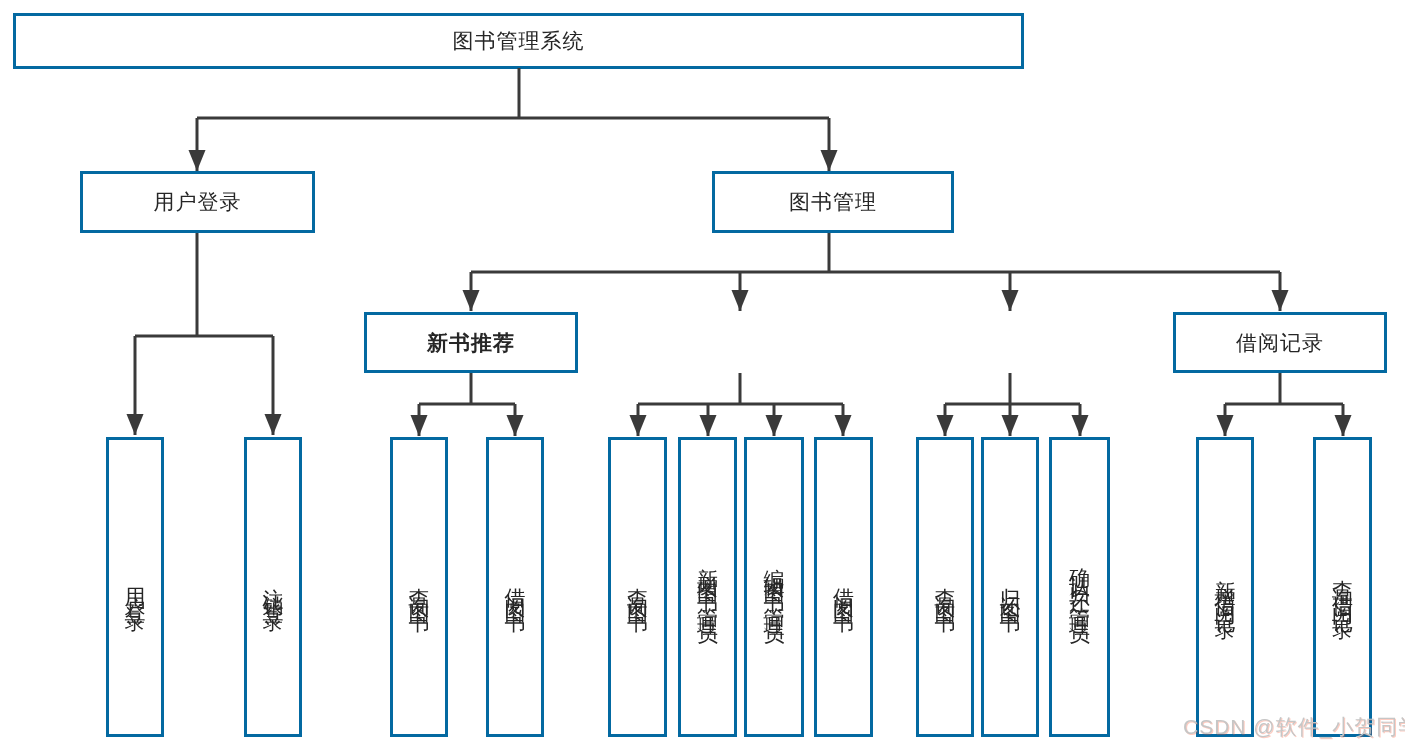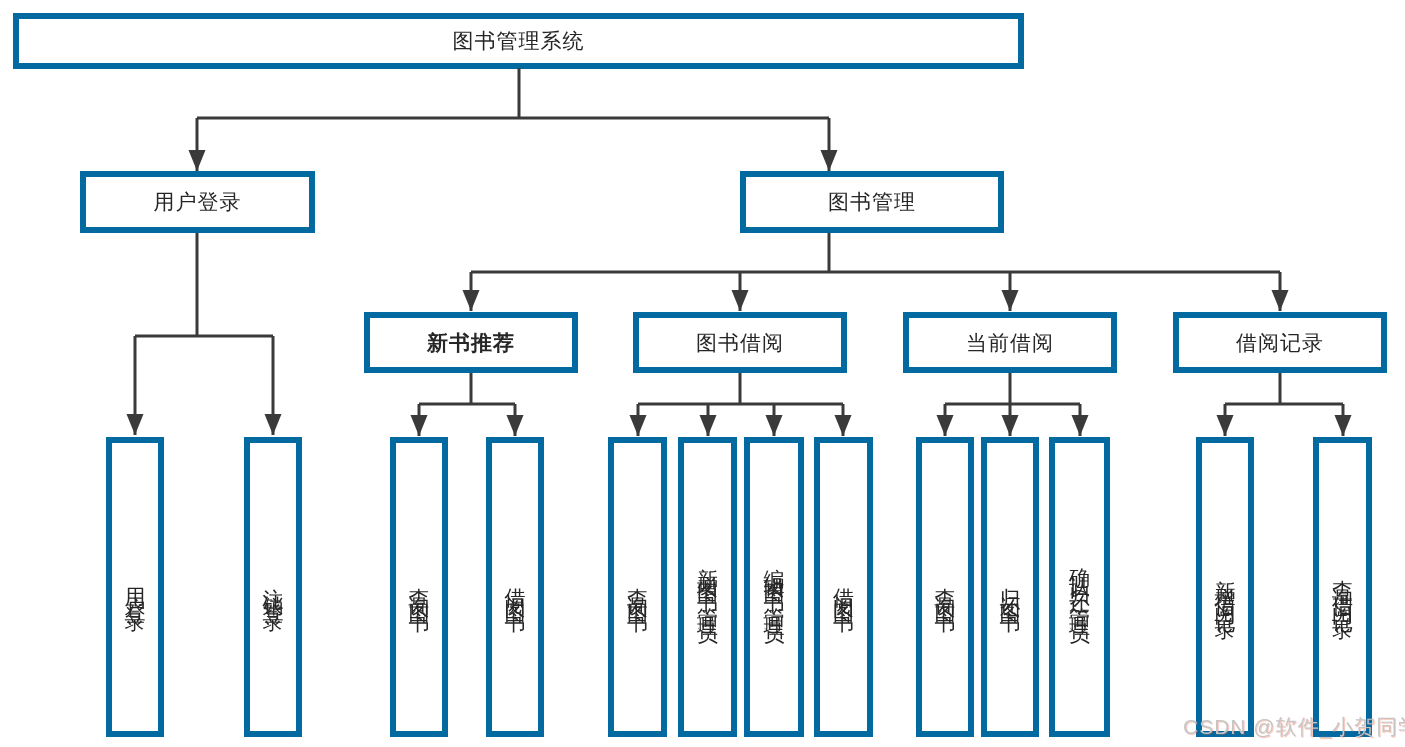--- a/index.html
+++ b/index.html
@@ -7,21 +7,21 @@
     position: relative;
     width: 1405px;
     height: 747px;
     background: #ffffff;
     overflow: hidden;
     font-family: "Liberation Sans", "DejaVu Sans", sans-serif;
   }
   .box {
     position: absolute;
     background: #ffffff;
-    border: 6px solid #0369a1;
+    border: 3px solid #0369a1;
     box-sizing: border-box;
     display: flex;
     align-items: center;
     justify-content: center;
     color: #262626;
     font-size: 21px;
     letter-spacing: 1px;
     z-index: 1;
     white-space: nowrap;
   }
@@ -58,25 +58,23 @@
   }
 </style>
 </head>
 <body>
 
 <div class="stage">
 
   <div class="box" style="left:13px; top:13px; width:1011px; height:56px;">图书管理系统</div>
 
   <div class="box" style="left:80px; top:171px; width:235px; height:62px;">用户登录</div>
-  <div class="box" style="left:712px; top:171px; width:264px; height:62px;margin-left:28px;">图书管理</div>
+  <div class="box" style="left:712px; top:171px; width:242px; height:62px;">图书管理</div>
 
   <div class="box" style="left:364px; top:312px; width:214px; height:61px;font-weight:bold;">新书推荐</div>
-  <div class="box" style="left:633px; top:312px; width:214px; height:61px;">图书借阅</div>
-  <div class="box" style="left:903px; top:312px; width:214px; height:61px;">当前借阅</div>
   <div class="box" style="left:1173px; top:312px; width:214px; height:61px;">借阅记录</div>
 
   <div class="box vbox" style="left:106px; top:437px; width:58px; height:300px;">用户登录</div>
   <div class="box vbox" style="left:244px; top:437px; width:58px; height:300px;">注销登录</div>
 
   <div class="box vbox" style="left:390px; top:437px; width:58px; height:300px;">查询图书</div>
   <div class="box vbox" style="left:486px; top:437px; width:58px; height:300px;">借阅图书</div>
 
   <div class="box vbox" style="left:608px; top:437px; width:59px; height:300px;">查询图书</div>
   <div class="box vbox" style="left:678px; top:437px; width:59px; height:300px;">新增图书（管理员）</div>

